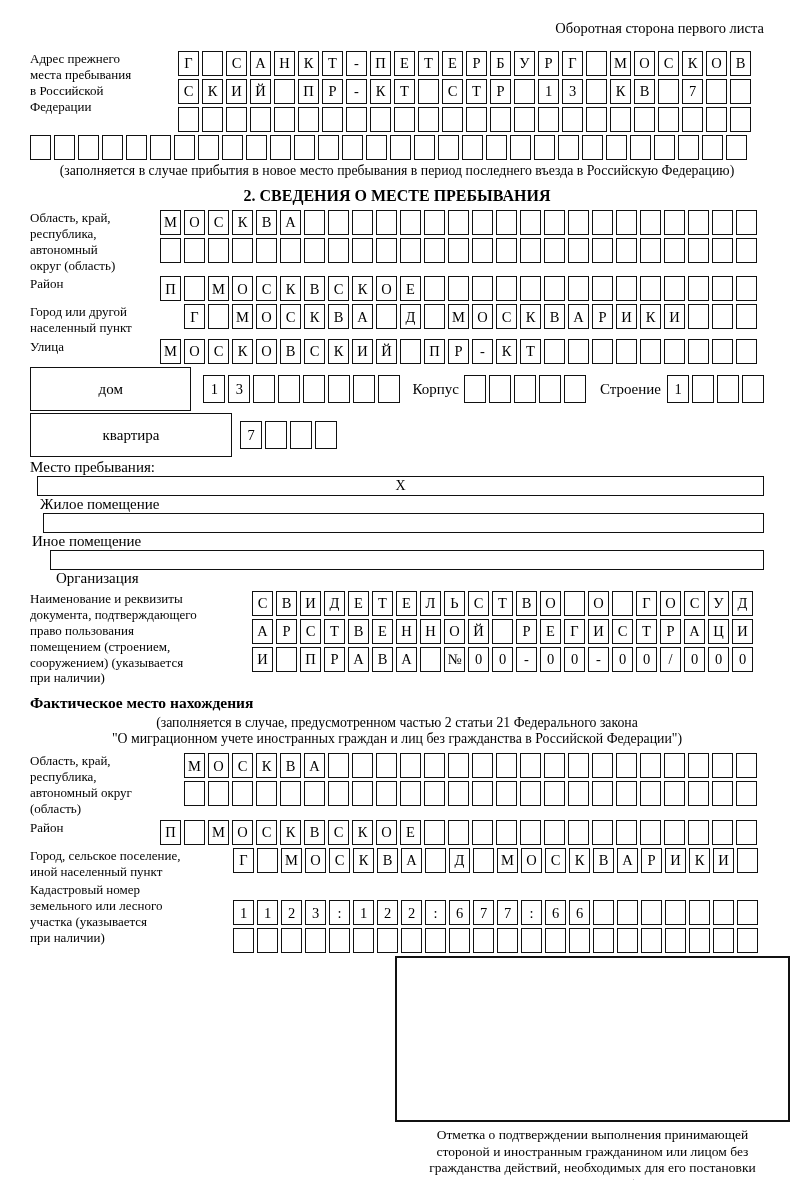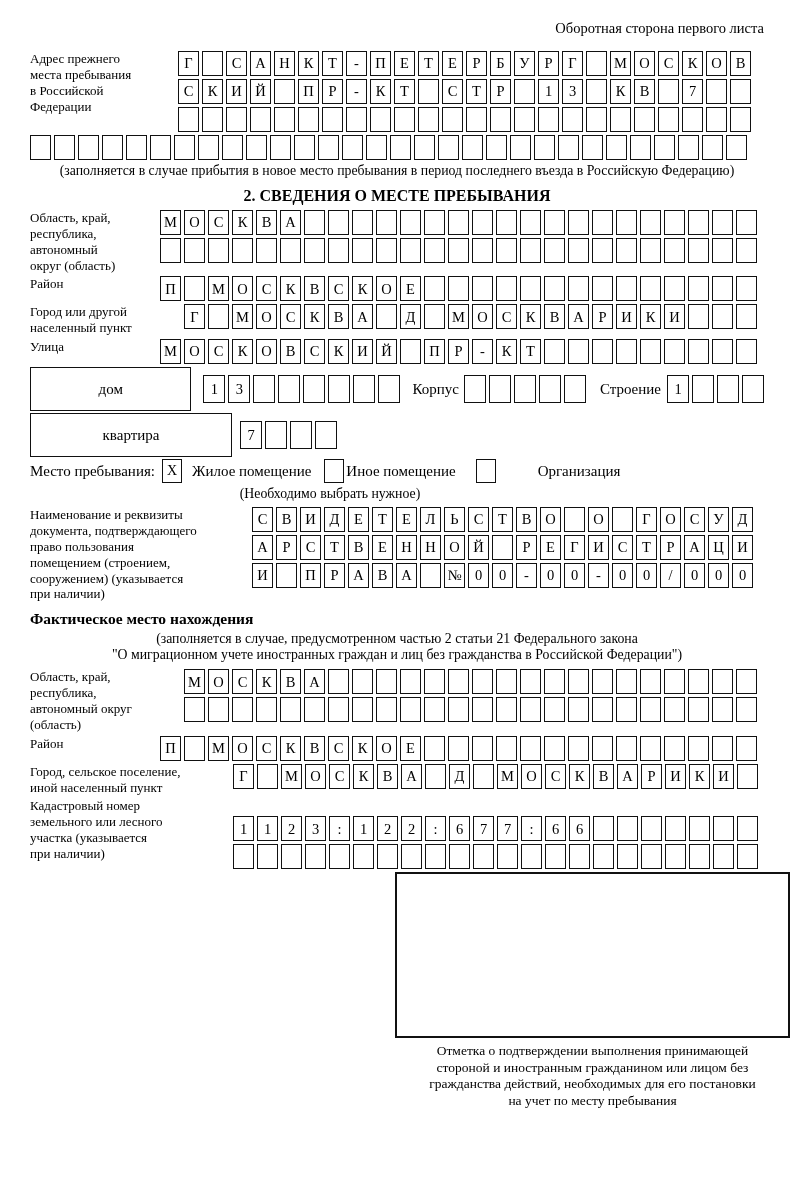--- a/index.html
+++ b/index.html
@@ -26,21 +26,21 @@
   .sec-title{font-size:16px;font-weight:bold;text-align:center;margin:6px 0 5px 0;}
   .sub-title{font-size:15.5px;font-weight:bold;margin:8px 0 3px 0;}
   .note-center{font-size:13.8px;text-align:center;white-space:pre-line;margin:0 0 6px 0;}
   .house-row{display:flex;align-items:center;margin:2px 0 0 0;}
   .wide-rect{box-sizing:border-box;border:1.6px solid #111;height:44px;
              display:flex;align-items:center;justify-content:center;font-size:15px;}
   .rect-dom{width:165px;}
   .rect-kv{width:202px;}
   .inline-lbl{font-size:15px;}
   .small-note{font-size:13.8px;margin:3px 0 5px 0;}
-  .stay-row{display:flex;align-items:center;font-size:15px;margin:2px 0 0 0;}
+  .stay-row{display:flex;font-size:15px;margin:2px 0 0 0;flex-direction:column;}
   .checkcell{flex:0 0 20px;height:24px;box-sizing:border-box;border:1.5px solid #111;
              display:flex;align-items:center;justify-content:center;font-size:14px;}
   .stay-note{width:600px;text-align:center;font-size:13.8px;margin:3px 0 5px 0;}
   .doc-block{margin-top:4px;}
   .stamp-wrap{margin-left:365px;width:395px;margin-top:2px;}
   .stamp-box{height:166px;box-sizing:border-box;border:2px solid #111;}
   .stamp-caption{font-size:13.5px;line-height:1.22;text-align:center;
                  white-space:pre-line;margin-top:5px;}
 </style>
 </head>
@@ -367,23 +367,22 @@
       </div>
   </div>
 
   <div class="stay-row">
     <span>Место пребывания:</span>
     <span class="checkcell" style="margin-left:7px">X</span>
     <span style="margin-left:10px">Жилое помещение</span>
     <span class="checkcell" style="margin-left:13px"></span>
     <span style="margin-left:2px">Иное помещение</span>
     <span class="checkcell" style="margin-left:20px"></span>
-    <span style="margin-left:42px">Организация</span>
-  </div>
-  <div class="stay-note">(Необходимо выбрать нужное)</div>
+    <span style="margin-left:26px">Организация</span>
+  </div>
 
   <div class="frow doc-block">
     <div class="flabel w222">Наименование и реквизиты
 документа, подтверждающего
 право пользования
 помещением (строением,
 сооружением) (указывается
 при наличии)</div>
     <div class="rows">
       <div class="cells">

